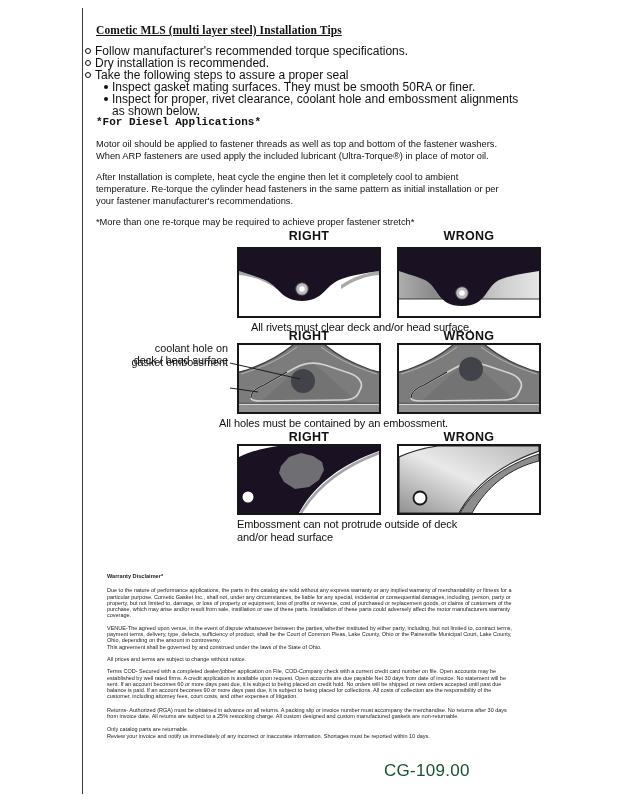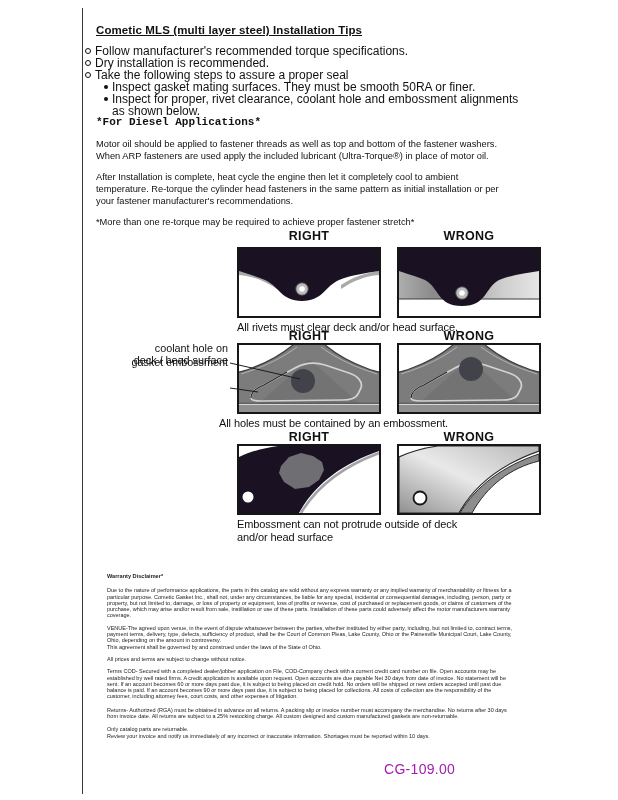--- a/index.html
+++ b/index.html
@@ -3,40 +3,40 @@
 <meta charset="utf-8">
 <style>
   html,body{margin:0;padding:0;}
   body{
     width:618px;height:800px;position:relative;background:#ffffff;
     font-family:"Liberation Sans", sans-serif;color:#111111;overflow:hidden;
     -webkit-font-smoothing:antialiased;
   }
   .abs{position:absolute;}
   .rule-left{left:82px;top:8px;width:1px;height:786px;background:#3a3a3a;}
-  .title{left:96px;top:24px;font-size:11.5px;font-weight:bold;text-decoration:underline;letter-spacing:.1px;}
+  .title{left:96px;top:24px;font-size:11.5px;font-weight:bold;text-decoration:underline;letter-spacing:.1px;font-family:Liberation Serif, serif;}
   .bullets{left:85px;top:45px;font-size:12px;line-height:12px;width:440px;}
   .b-row{display:flex;align-items:flex-start;}
   .b-row.sub{margin-left:19px;}
   .b-marker{flex:none;width:4px;height:4px;border:1px solid #111;border-radius:50%;margin:3px 4px 0 0;}
   .sb-marker{flex:none;width:4px;height:4px;background:#111;border-radius:50%;margin:4px 4px 0 0;}
   .diesel{left:96px;top:116px;width:414px;font-size:9.3px;line-height:12px;}
   .diesel-h{font-size:11px;font-weight:bold;margin:0 0 10px 0;font-family:Liberation Mono, monospace;}
   .diesel p{margin:0 0 9px 0;}
   .dg-label{width:144px;text-align:center;font-size:12.5px;font-weight:600;letter-spacing:.3px;}
   .dg-box{width:144px;height:71px;border:2px solid #161616;box-sizing:border-box;background:#fff;}
   .dg-box svg{display:block;}
   .dg-caption{font-size:11px;font-weight:500;letter-spacing:-.1px;line-height:12.5px;}
   .callout{width:130px;text-align:right;font-size:10.8px;line-height:11px;}
   .warranty{left:107px;top:573px;width:409px;font-size:5.5px;line-height:6.3px;color:#1c1c1c;}
   .w-h{font-weight:bold;font-size:5.6px;margin:0 0 8px 0;}
   .wp{margin:0 0 6px 0;}
   .wp.tight{margin:0;}
   .wp.gap7{margin-bottom:7px;}
-  .footer-code{left:384px;top:761px;font-size:14px;letter-spacing:.3px;color:#a21caf;}
+  .footer-code{left:384px;top:761px;font-size:17px;letter-spacing:.3px;color:#14532d;}
 </style>
 </head>
 <body>
 
 <div class="abs rule-left"></div>
 
 <div class="abs title">Cometic MLS (multi layer steel) Installation Tips</div>
 
 <div class="abs bullets">
   <div class="b-row">
@@ -92,21 +92,21 @@
       </linearGradient>
     </defs>
     <rect x="0" y="22" width="140" height="28" fill="url(#g1)"></rect>
     <rect x="0" y="50" width="140" height="17" fill="#ffffff"></rect>
     <line x1="0" y1="50" x2="140" y2="50" stroke="#3a3a3a" stroke-width="1"></line>
     <path d="M0,0 L140,0 L140,22 C127,24 112,26 100,31 C86,38 88,57 63,57 C38,57 40,38 26,31 C14,26 5,24 0,22 Z" fill="#1a1122"></path>
     <circle cx="63" cy="44" r="6.3" fill="#bdbdbd" stroke="#3f3f3f" stroke-width="1"></circle>
     <circle cx="63" cy="44" r="2.8" fill="#ffffff"></circle>
   </svg>
 </div>
-<div class="abs dg-caption" style="left:237px;top:321px">All rivets must clear deck and/or head surface.</div>
+<div class="abs dg-caption" style="left:251px;top:321px">All rivets must clear deck and/or head surface.</div>
 
 <div class="abs dg-label" style="left:237px;top:329px">RIGHT</div>
 <div class="abs dg-label" style="left:397px;top:329px">WRONG</div>
 
 <div class="abs callout" style="left:98px;top:343px">coolant hole on</div>
 <div class="abs callout" style="left:98px;top:355px">deck / head surface</div>
 <div class="abs callout" style="left:98px;top:357px">gasket embossment</div>
 
 <div class="abs dg-box" style="left:237px;top:343px">
   <svg width="140" height="67" viewBox="0 0 140 67">

